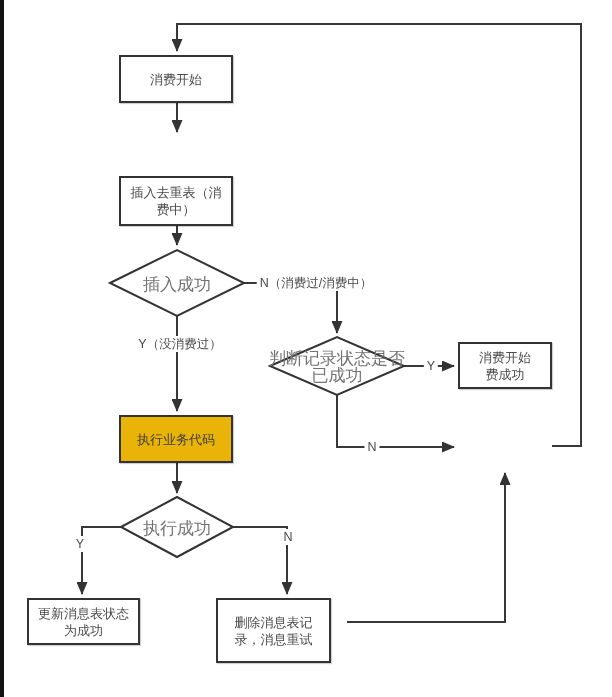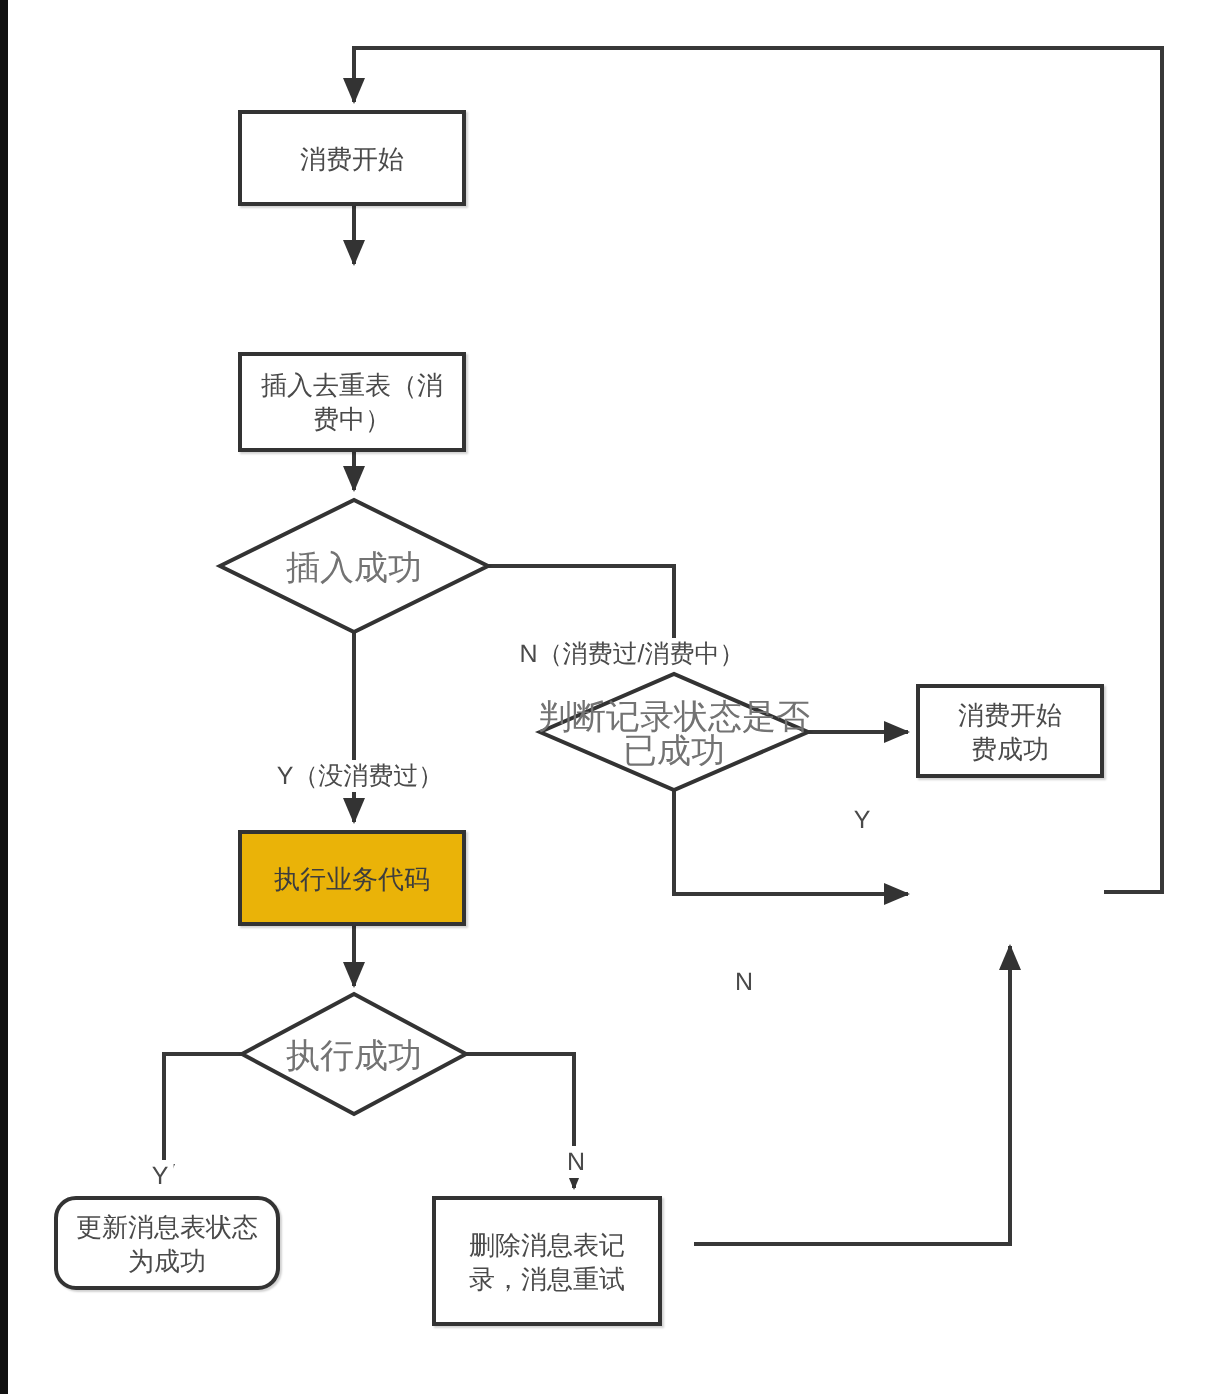--- a/index.html
+++ b/index.html
@@ -64,21 +64,20 @@
   }
   .edge-label {
     position: absolute;
     transform: translate(-50%, -50%);
     background: #ffffff;
     padding: 0 3px;
     font-size: 12.5px;
     line-height: 16px;
     color: #4a4a4a;
     white-space: nowrap;
-    margin-top: 44px;
   }
 </style>
 </head>
 <body>
 
 <div id="canvas">
 
   <div id="edge-bar"></div>
 
   <svg id="connector-layer" width="612" height="697" viewBox="0 0 612 697" xmlns="http://www.w3.org/2000/svg">
@@ -109,21 +108,21 @@
 
   <div class="node-rect" style="left:119px; top:136px; width:114px; height:50px;margin-top:40px;">插入去重表（消
 费中）</div>
 
   <div class="node-rect" style="left:458px; top:342px; width:94px; height:47px;">消费开始
 费成功</div>
 
 
   <div class="node-rect gray" style="left:119px; top:415px; width:114px; height:48px;">执行业务代码</div>
 
-  <div class="node-rect" style="left:27px; top:598px; width:113px; height:47px;border-radius:11px;">更新消息表状态
+  <div class="node-rect" style="left:27px; top:598px; width:113px; height:47px;">更新消息表状态
 为成功</div>
 
   <div class="node-rect" style="left:216px; top:598px; width:115px; height:65px;">删除消息表记
 录，消息重试</div>
 
   <div class="diamond-label" style="left:177px; top:284px;">插入成功</div>
 
   <div class="diamond-label" style="left:337px; top:367px;">判断记录状态是否
 已成功</div>
 

